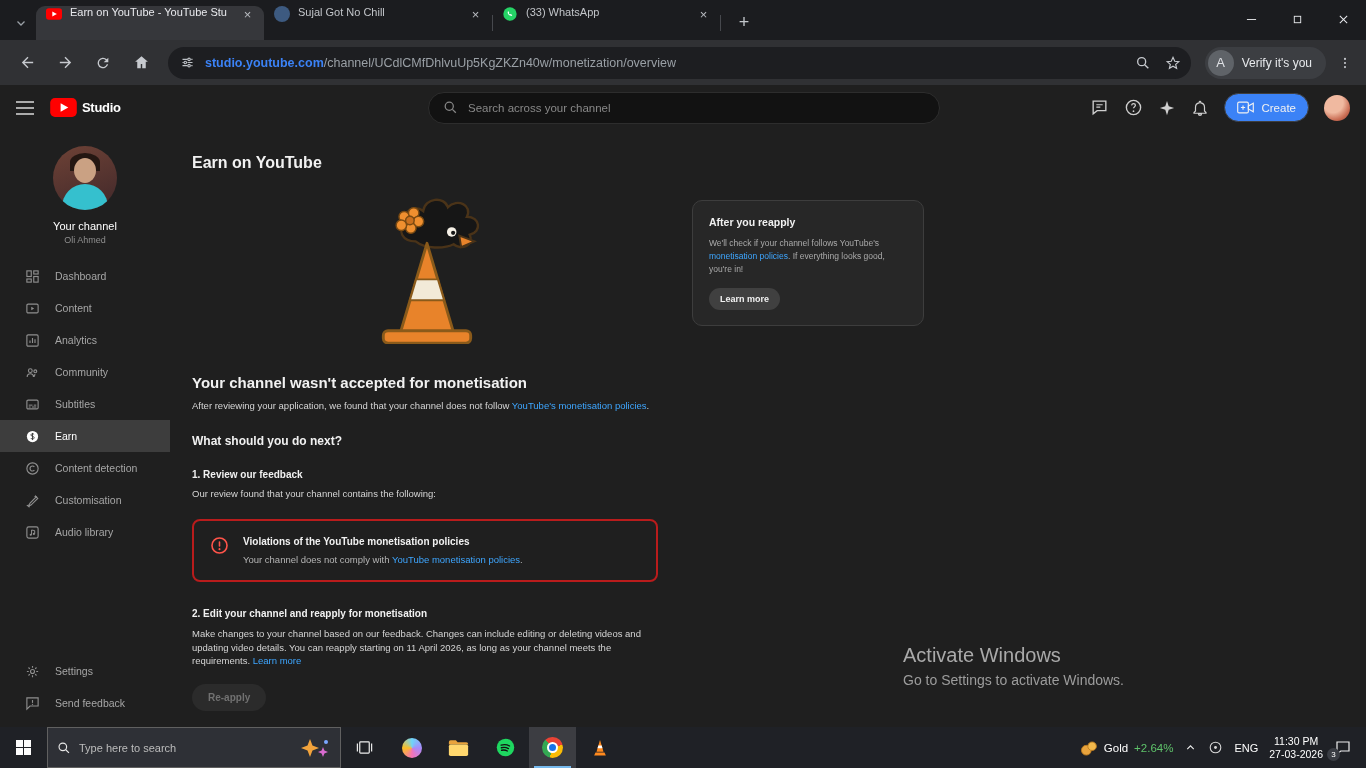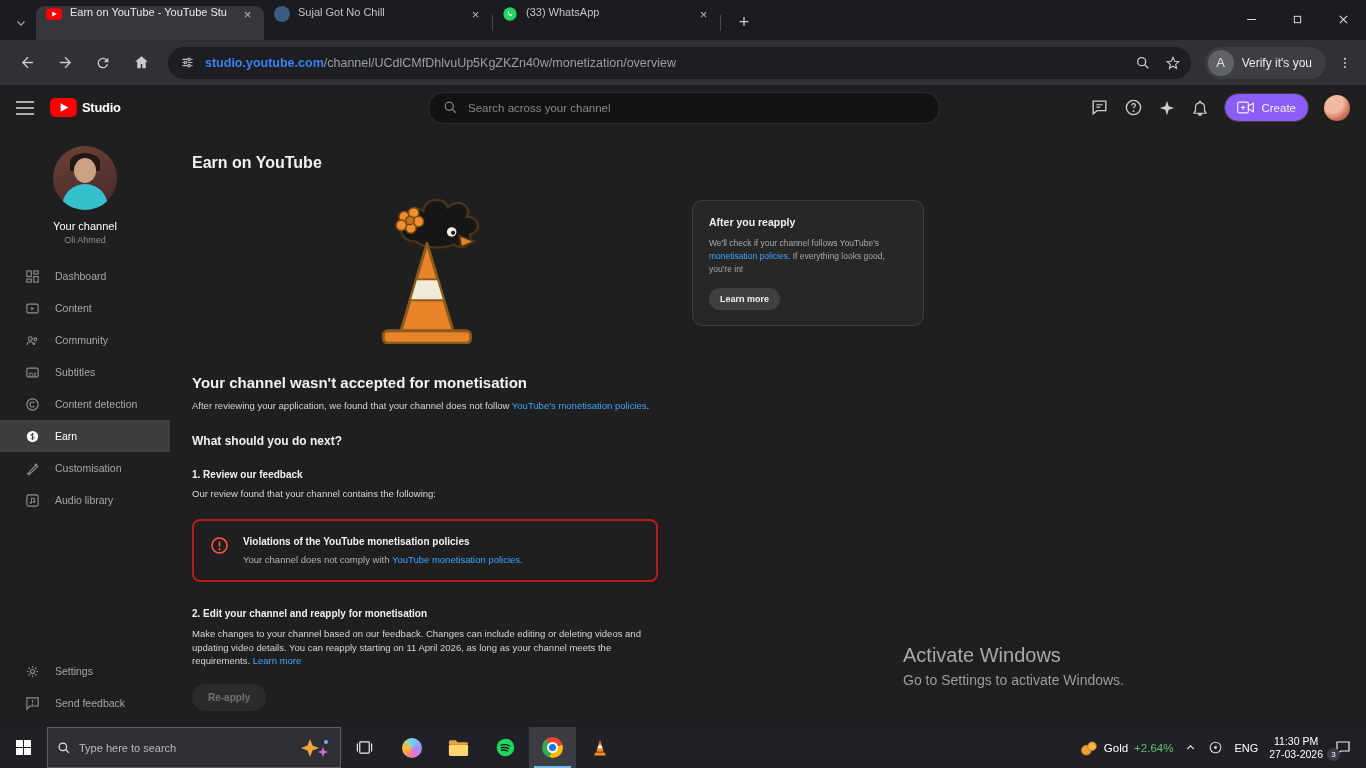--- a/index.html
+++ b/index.html
@@ -35,21 +35,21 @@
 
 
 .studio-header{height:45px;background:#1f1f1f;display:flex;align-items:center;padding:0 16px;position:relative}
 .burger{color:#ababab;margin-right:16px}
 .yt-logo{display:flex;align-items:center;gap:3px}
 .studio-word{font-size:13px;color:#fff;font-weight:bold;letter-spacing:-.3px;margin-left:2px}
 .studio-search{position:absolute;left:428px;width:512px;height:32px;background:#121212;border:1px solid #2d2d2d;border-radius:16px;display:flex;align-items:center;padding:0 14px;gap:10px;color:#888}
 .studio-search input{background:none;border:none;outline:none;color:#eee;font-size:11.5px;flex:1}
 .studio-search input::placeholder{color:#888}
 .header-right{margin-left:auto;display:flex;align-items:center;gap:15px;color:#cfcfcf}
-.create-btn{height:29px;border:1px solid #3e3e3e;background:#8b5cf6;border-radius:15px;display:flex;align-items:center;gap:7px;padding:0 12px;font-size:11.5px;color:#f1f1f1;cursor:pointer}
+.create-btn{height:29px;border:1px solid #3e3e3e;background:#3b82f6;border-radius:15px;display:flex;align-items:center;gap:7px;padding:0 12px;font-size:11.5px;color:#f1f1f1;cursor:pointer}
 .header-avatar{width:26px;height:26px;border-radius:50%;background:radial-gradient(circle at 35% 30%,#f0b9a0 0 40%,#c96b52 70%,#8c3d33);cursor:pointer}
 
 
 .studio-body{display:flex;height:597px;position:relative}
 .sidebar{width:170px;flex:none;display:flex;flex-direction:column;padding-top:16px}
 .channel-box{text-align:center}
 .channel-avatar{width:64px;height:64px;border-radius:50%;margin:0 auto;position:relative;overflow:hidden;background:linear-gradient(160deg,#6e4236,#41282a)}
 .ca-hair{position:absolute;left:17px;top:7px;width:30px;height:18px;border-radius:50% 50% 0 0;background:#241712}
 .ca-head{position:absolute;left:21px;top:12px;width:22px;height:25px;border-radius:50%;background:#caa183}
 .ca-body{position:absolute;left:9px;top:38px;width:46px;height:28px;border-radius:23px 23px 0 0;background:#35c0ce}
@@ -314,55 +314,64 @@
             <svg width="15" height="15" viewBox="0 0 24 24">
               <rect x="3" y="5" width="18" height="14" rx="2" fill="none" stroke="currentColor" stroke-width="1.8"></rect>
               <path d="M10 9.3v5.4l4.6-2.7z" fill="currentColor"></path>
             </svg>
           </span>
         <span>Content</span>
       </div>
       <div class="nav-item">
         <span class="nicon">
             <svg width="15" height="15" viewBox="0 0 24 24">
+              <rect x="3" y="3" width="18" height="18" rx="2" fill="none" stroke="currentColor" stroke-width="1.8"></rect>
+              <path d="M8 16v-4M12 16V8M16 16v-6" stroke="currentColor" stroke-width="1.8"></path>
+            </svg>
+          </span>
+        <span>Analytics</span>
+      </div>
+      <div class="nav-item">
+        <span class="nicon">
+            <svg width="15" height="15" viewBox="0 0 24 24">
               <g fill="none" stroke="currentColor" stroke-width="1.8">
                 <circle cx="8.5" cy="9" r="3"></circle>
                 <circle cx="16.5" cy="10" r="2.3"></circle>
                 <path d="M3.5 19c0-2.8 2.2-5 5-5s5 2.2 5 5M14.5 19c0-2.2 1-3.6 2-4"></path>
               </g>
             </svg>
           </span>
         <span>Community</span>
       </div>
       <div class="nav-item">
         <span class="nicon">
             <svg width="15" height="15" viewBox="0 0 24 24">
               <rect x="3" y="5" width="18" height="14" rx="2" fill="none" stroke="currentColor" stroke-width="1.8"></rect>
               <path d="M6 13h6M14 13h4M6 16h3M11 16h7" stroke="currentColor" stroke-width="1.6"></path>
             </svg>
           </span>
         <span>Subtitles</span>
       </div>
+      <div class="nav-item selected">
+        <span class="nicon">
+            <svg width="15" height="15" viewBox="0 0 24 24">
+              <circle cx="12" cy="12" r="9" fill="currentColor"></circle>
+              <path d="M12 6.3v11.4M14.6 8.9c-.5-.9-1.4-1.3-2.6-1.3-1.4 0-2.5.8-2.5 2 0 2.8 5.2 1.5 5.2 4.3 0 1.3-1.2 2.1-2.7 2.1-1.3 0-2.3-.6-2.8-1.6" fill="none" stroke="#3d3d3d" stroke-width="1.5"></path>
+            </svg>
+          </span>
+        <span>Earn</span>
+      </div>
       <div class="nav-item">
         <span class="nicon">
             <svg width="15" height="15" viewBox="0 0 24 24">
               <circle cx="12" cy="12" r="9" fill="none" stroke="currentColor" stroke-width="1.8"></circle>
               <path d="M15 9.3a4 4 0 1 0 0 5.4" fill="none" stroke="currentColor" stroke-width="1.8"></path>
             </svg>
           </span>
         <span>Content detection</span>
-      </div>
-      <div class="nav-item selected">
-        <span class="nicon">
-            <svg width="15" height="15" viewBox="0 0 24 24">
-              <circle cx="12" cy="12" r="9" fill="currentColor"></circle>
-              <path d="M12 6.3v11.4M14.6 8.9c-.5-.9-1.4-1.3-2.6-1.3-1.4 0-2.5.8-2.5 2 0 2.8 5.2 1.5 5.2 4.3 0 1.3-1.2 2.1-2.7 2.1-1.3 0-2.3-.6-2.8-1.6" fill="none" stroke="#3d3d3d" stroke-width="1.5"></path>
-            </svg>
-          </span>
-        <span>Earn</span>
       </div>
       <div class="nav-item">
         <span class="nicon">
             <svg width="15" height="15" viewBox="0 0 24 24">
               <path d="M4 20c2.2-.4 3.3-1.4 3.8-3.4L18 6.2 20.4 8.6 10 19c-2 .5-3.2 1.5-3.6 3z" fill="none" stroke="currentColor" stroke-width="1.7"></path>
               <path d="M17 2.8l.8 2 2 .8-2 .8-.8 2-.8-2-2-.8 2-.8z" fill="currentColor"></path>
             </svg>
           </span>
         <span>Customisation</span>
       </div>

